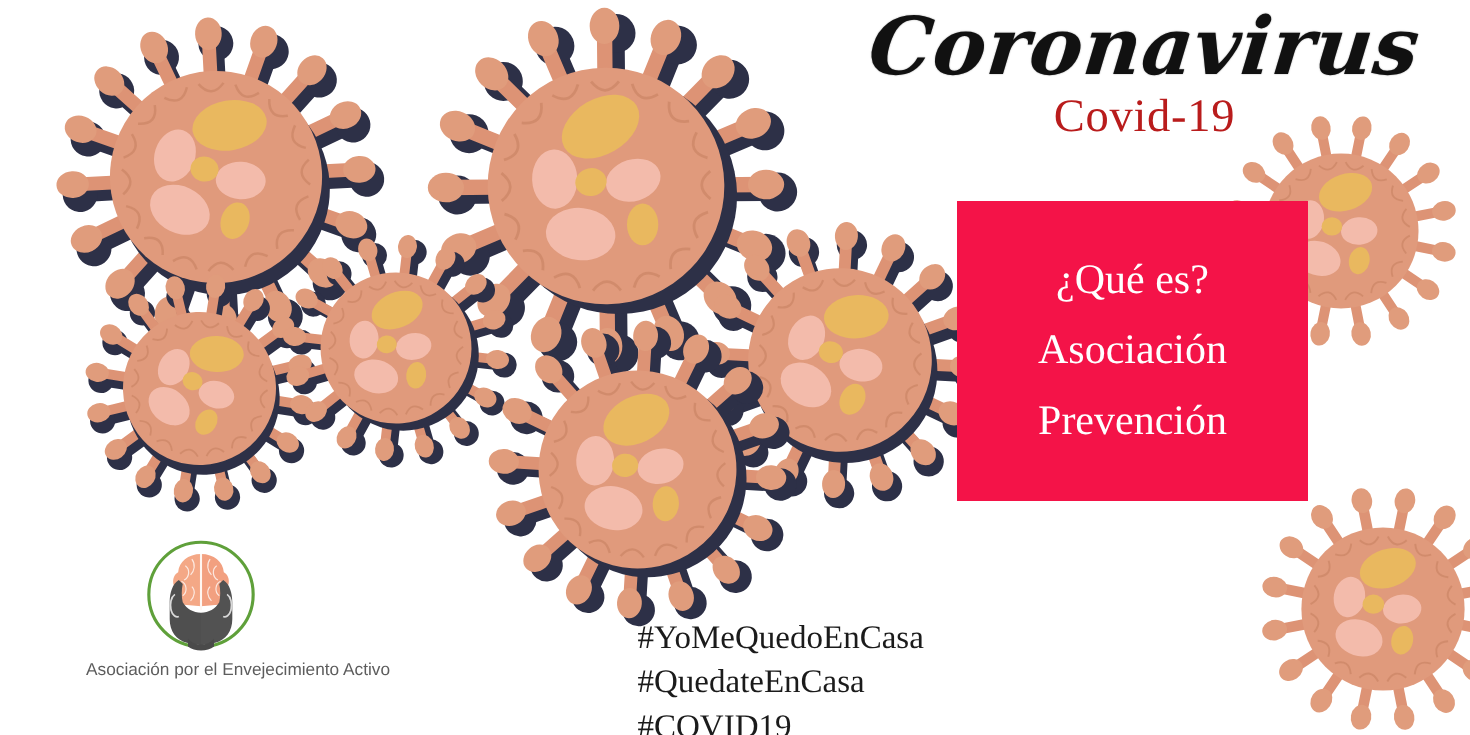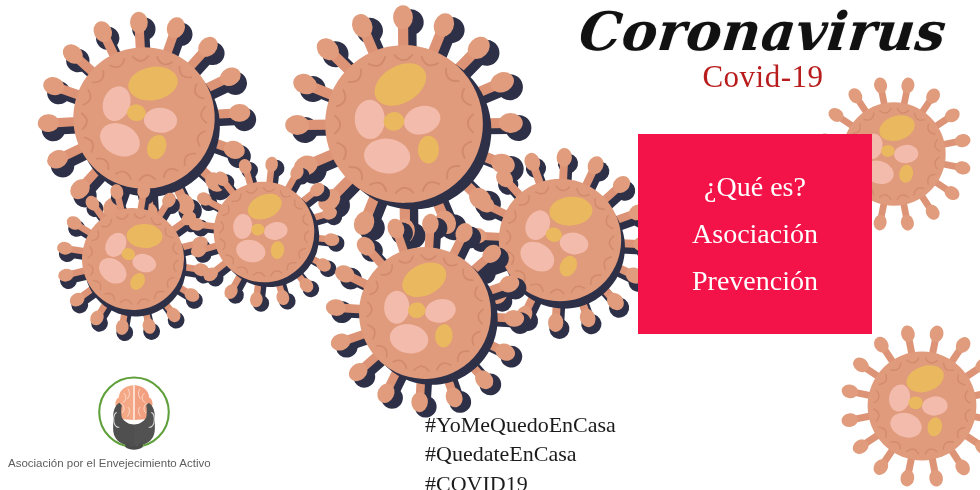--- a/index.html
+++ b/index.html
@@ -77,23 +77,23 @@
     font-family:"Liberation Serif",serif;
     font-size:22px;
     line-height:1.33;
     color:#1b1b1b;
   }
   .hashtags div{white-space:nowrap;}
 
   
   .logo-block{
     position:absolute;
-    left:8px;top:374px;
+    left:8px;top:358px;
     width:252px;
-    text-align:left;
+    text-align:right;
   }
   .logo-mark{
     width:88px;height:80px;
     margin:0 auto;
     display:block;
   }
   .logo-text{
     font-family:"Liberation Sans",sans-serif;
     font-size:11.5px;
     line-height:1.35;

